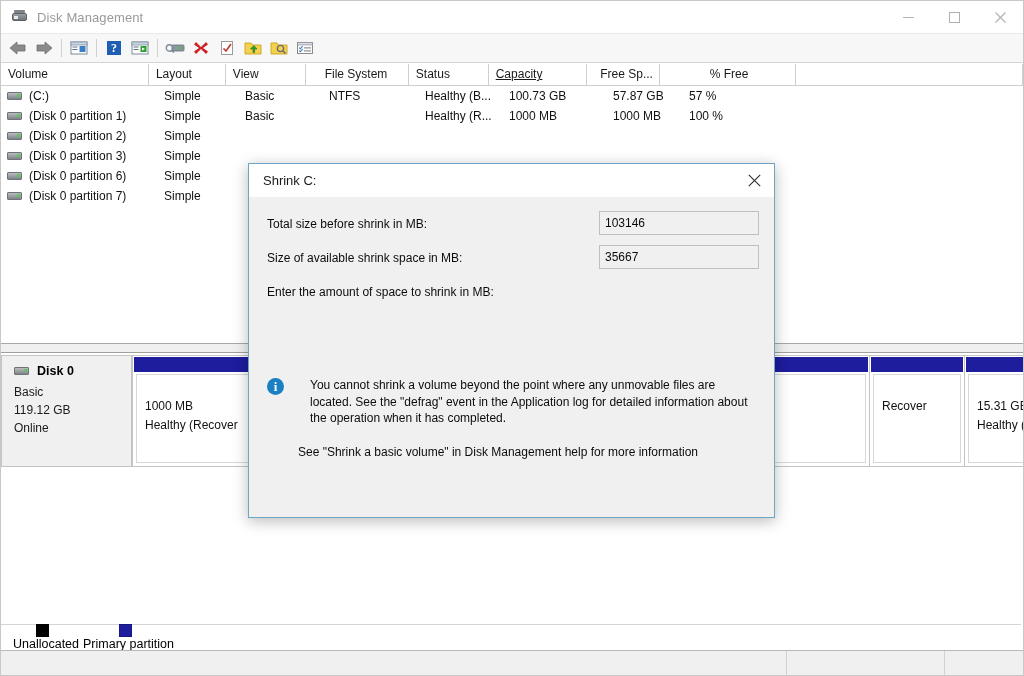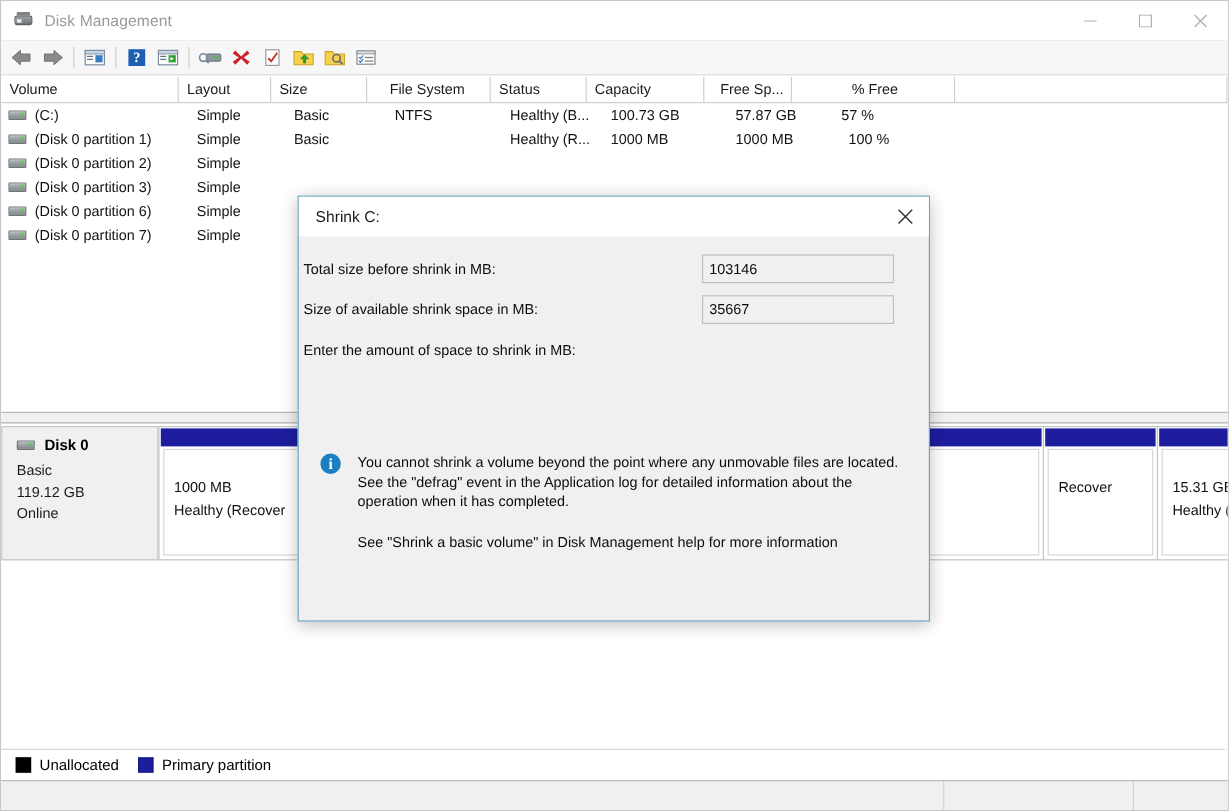--- a/index.html
+++ b/index.html
@@ -267,21 +267,21 @@
     width: 1020px;
     height: 26px;
     display: flex;
     align-items: center;
     padding-left: 12px;
     box-sizing: border-box;
     background: #ffffff;
     border-top: 1px solid #d5d5d5;
     font-size: 12.5px;
   }
-  .legend-item { display: flex; margin-right: 16px; }
+  .legend-item { display: flex; align-items: center; margin-right: 4px; flex-direction: column; }
   .legend-swatch {
     width: 13px; height: 13px;
     margin-right: 7px;
     border: 1px solid #00000033;
     box-sizing: border-box;
   }
 
   
   .statusbar {
     height: 24px;
@@ -329,25 +329,25 @@
     display: flex; align-items: center; justify-content: center;
     color: #2b2b2b;
   }
   .dlg-body {
     flex: 1 1 auto;
     position: relative;
     padding: 0;
   }
   .form-row {
     position: absolute;
-    left: 4px;
+    left: 18px;
     width: 492px;
     height: 26px;
     display: flex;
-    align-items: center;
+    align-items: flex-start;
   }
   .form-label {
     font-size: 12px;
     color: #0c0c0c;
     flex: 1 1 auto;
     line-height: 26px;
   }
   .form-field {
     width: 160px;
     height: 24px;
@@ -413,21 +413,21 @@
     background: #1b7fc4;
     color: #ffffff;
     font-family: "Liberation Serif", serif;
     font-weight: bold;
     font-size: 13px;
     display: flex; align-items: center; justify-content: center;
     flex: 0 0 auto;
     margin-top: 1px;
   }
   .info-text {
-    margin-left: 14px;
+    margin-left: 26px;
     font-size: 12px;
     line-height: 16.5px;
     color: #0c0c0c;
   }
   .help-text {
     position: absolute;
     left: 49px; top: 248px;
     width: 470px;
     font-size: 12px;
     color: #0c0c0c;
@@ -571,54 +571,54 @@
           <rect x="8" y="7.4" width="7" height="1" fill="#7b7b7b"></rect>
           <rect x="8" y="10.4" width="7" height="1" fill="#7b7b7b"></rect>
         </svg>
     </div>
   </div>
 
   <div class="vol-panel">
     <div class="vol-header" id="vol-header">
         <div class="vh-cell" style="width: 156px;">Volume</div>
         <div class="vh-cell" style="width: 81px;">Layout</div>
-        <div class="vh-cell" style="width: 84px;">Size</div>
+        <div class="vh-cell" style="width: 84px;">View</div>
         <div class="vh-cell" style="width: 96px; margin-left: 12px;">File System</div>
         <div class="vh-cell" style="width: 84px;">Status</div>
-        <div class="vh-cell" style="width: 104px;">Capacity</div>
+        <div class="vh-cell" style="width: 104px; text-decoration: underline;">Capacity</div>
         <div class="vh-cell" style="width: 76px; text-align: center;">Free Sp...</div>
         <div class="vh-cell" style="width: 98px; margin-left: 43px;">% Free</div>
         <div class="vh-cell" style="width: 240px;"></div>
       </div>
     <div class="vol-rows" id="vol-rows">
         <div class="vol-row">
           <div class="vr-cell vol-name" style="width: 156px;">
             <span class="drive-icon"></span>
             <span>(C:)</span>
           </div>
           <div class="vr-cell" style="width: 81px;">Simple</div>
           <div class="vr-cell" style="width: 84px;">Basic</div>
           <div class="vr-cell" style="width: 96px;">NTFS</div>
           <div class="vr-cell" style="width: 84px;">Healthy (B...</div>
           <div class="vr-cell" style="width: 104px;">100.73 GB</div>
           <div class="vr-cell" style="width: 76px;">57.87 GB</div>
-          <div class="vr-cell" style="width: 98px; margin-left: 12px;">57 %</div>
+          <div class="vr-cell" style="width: 98px;">57 %</div>
         </div>
         <div class="vol-row">
           <div class="vr-cell vol-name" style="width: 156px;">
             <span class="drive-icon"></span>
             <span>(Disk 0 partition 1)</span>
           </div>
           <div class="vr-cell" style="width: 81px;">Simple</div>
           <div class="vr-cell" style="width: 84px;">Basic</div>
           <div class="vr-cell" style="width: 96px;"></div>
           <div class="vr-cell" style="width: 84px;">Healthy (R...</div>
           <div class="vr-cell" style="width: 104px;">1000 MB</div>
           <div class="vr-cell" style="width: 76px;">1000 MB</div>
-          <div class="vr-cell" style="width: 98px; margin-left: 18px;">100 %</div>
+          <div class="vr-cell" style="width: 98px;">100 %</div>
         </div>
         <div class="vol-row">
           <div class="vr-cell vol-name" style="width: 156px;">
             <span class="drive-icon"></span>
             <span>(Disk 0 partition 2)</span>
           </div>
           <div class="vr-cell" style="width: 81px;">Simple</div>
           <div class="vr-cell" style="width: 84px;"></div>
           <div class="vr-cell" style="width: 96px;"></div>
           <div class="vr-cell" style="width: 84px;"></div>

